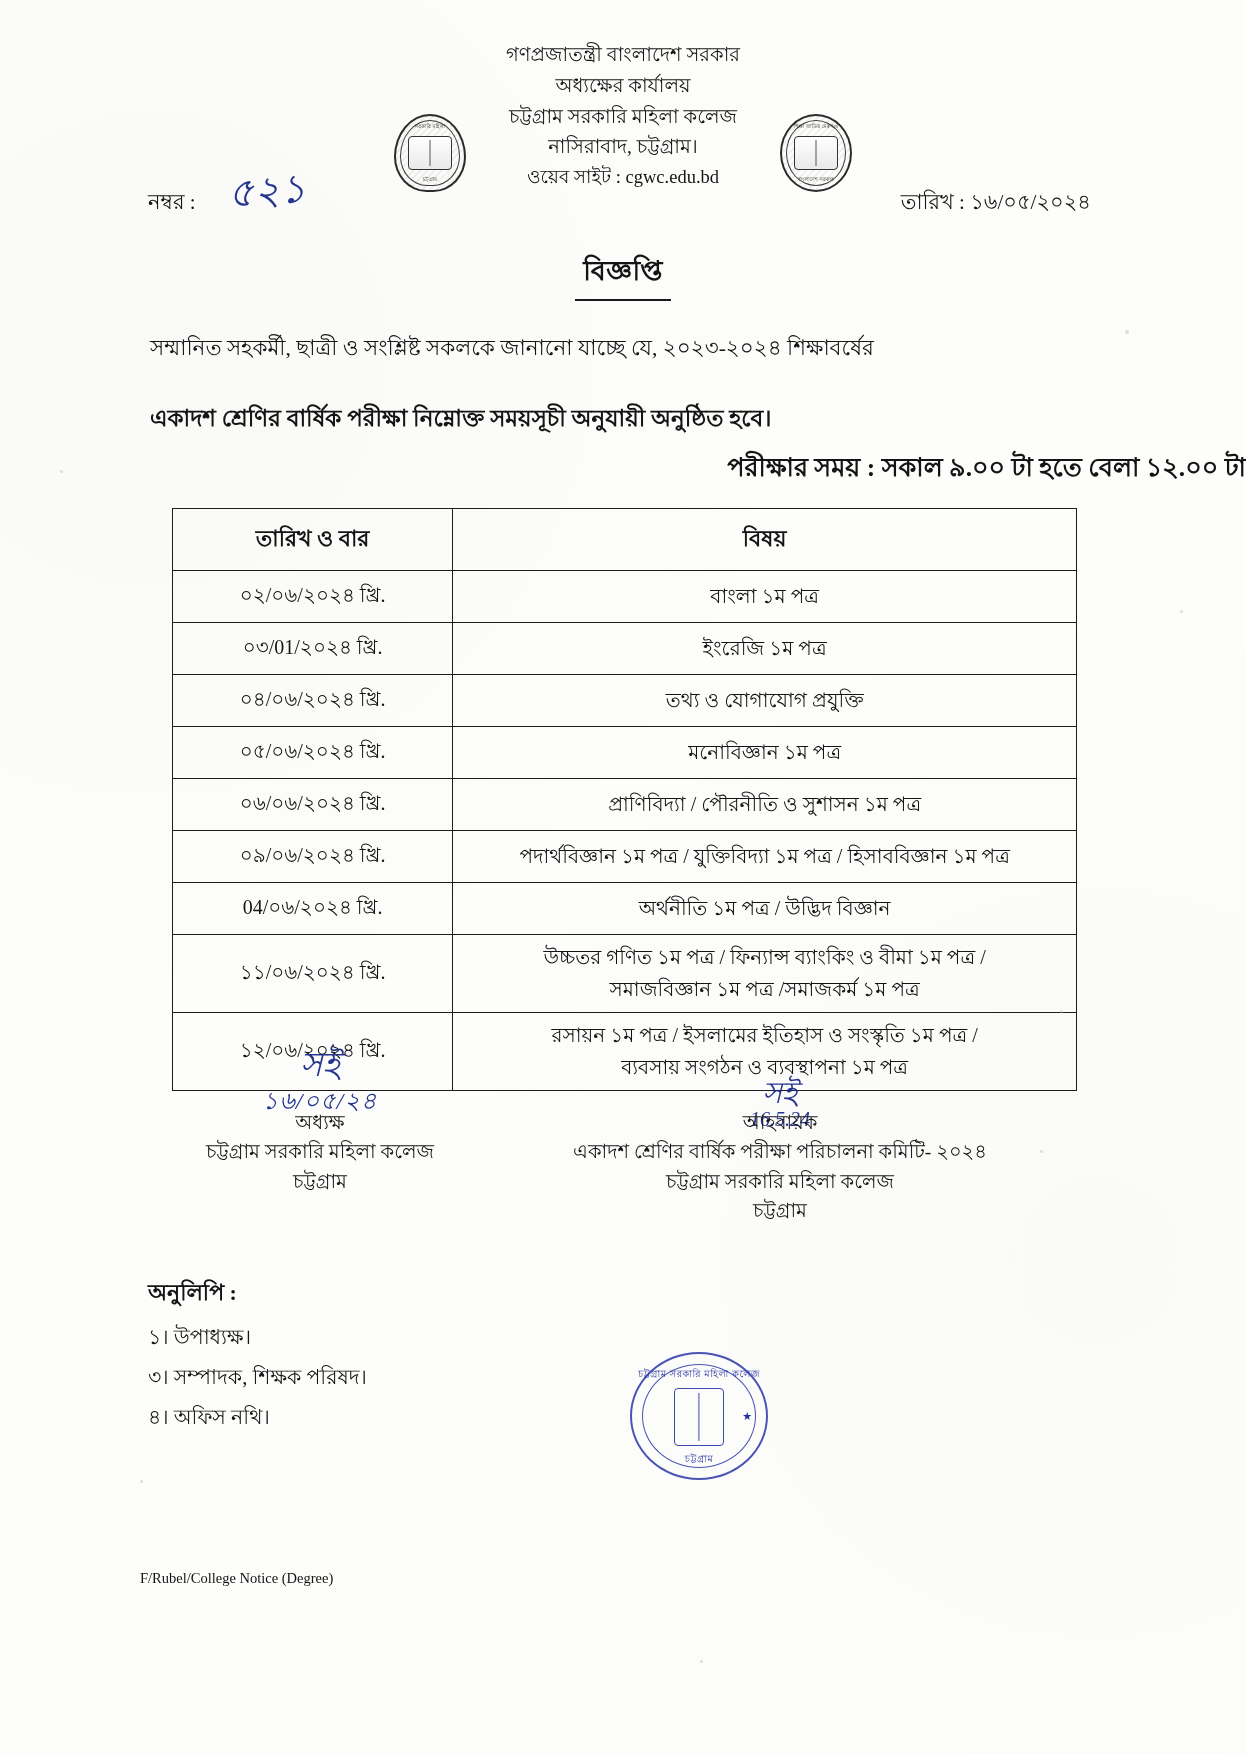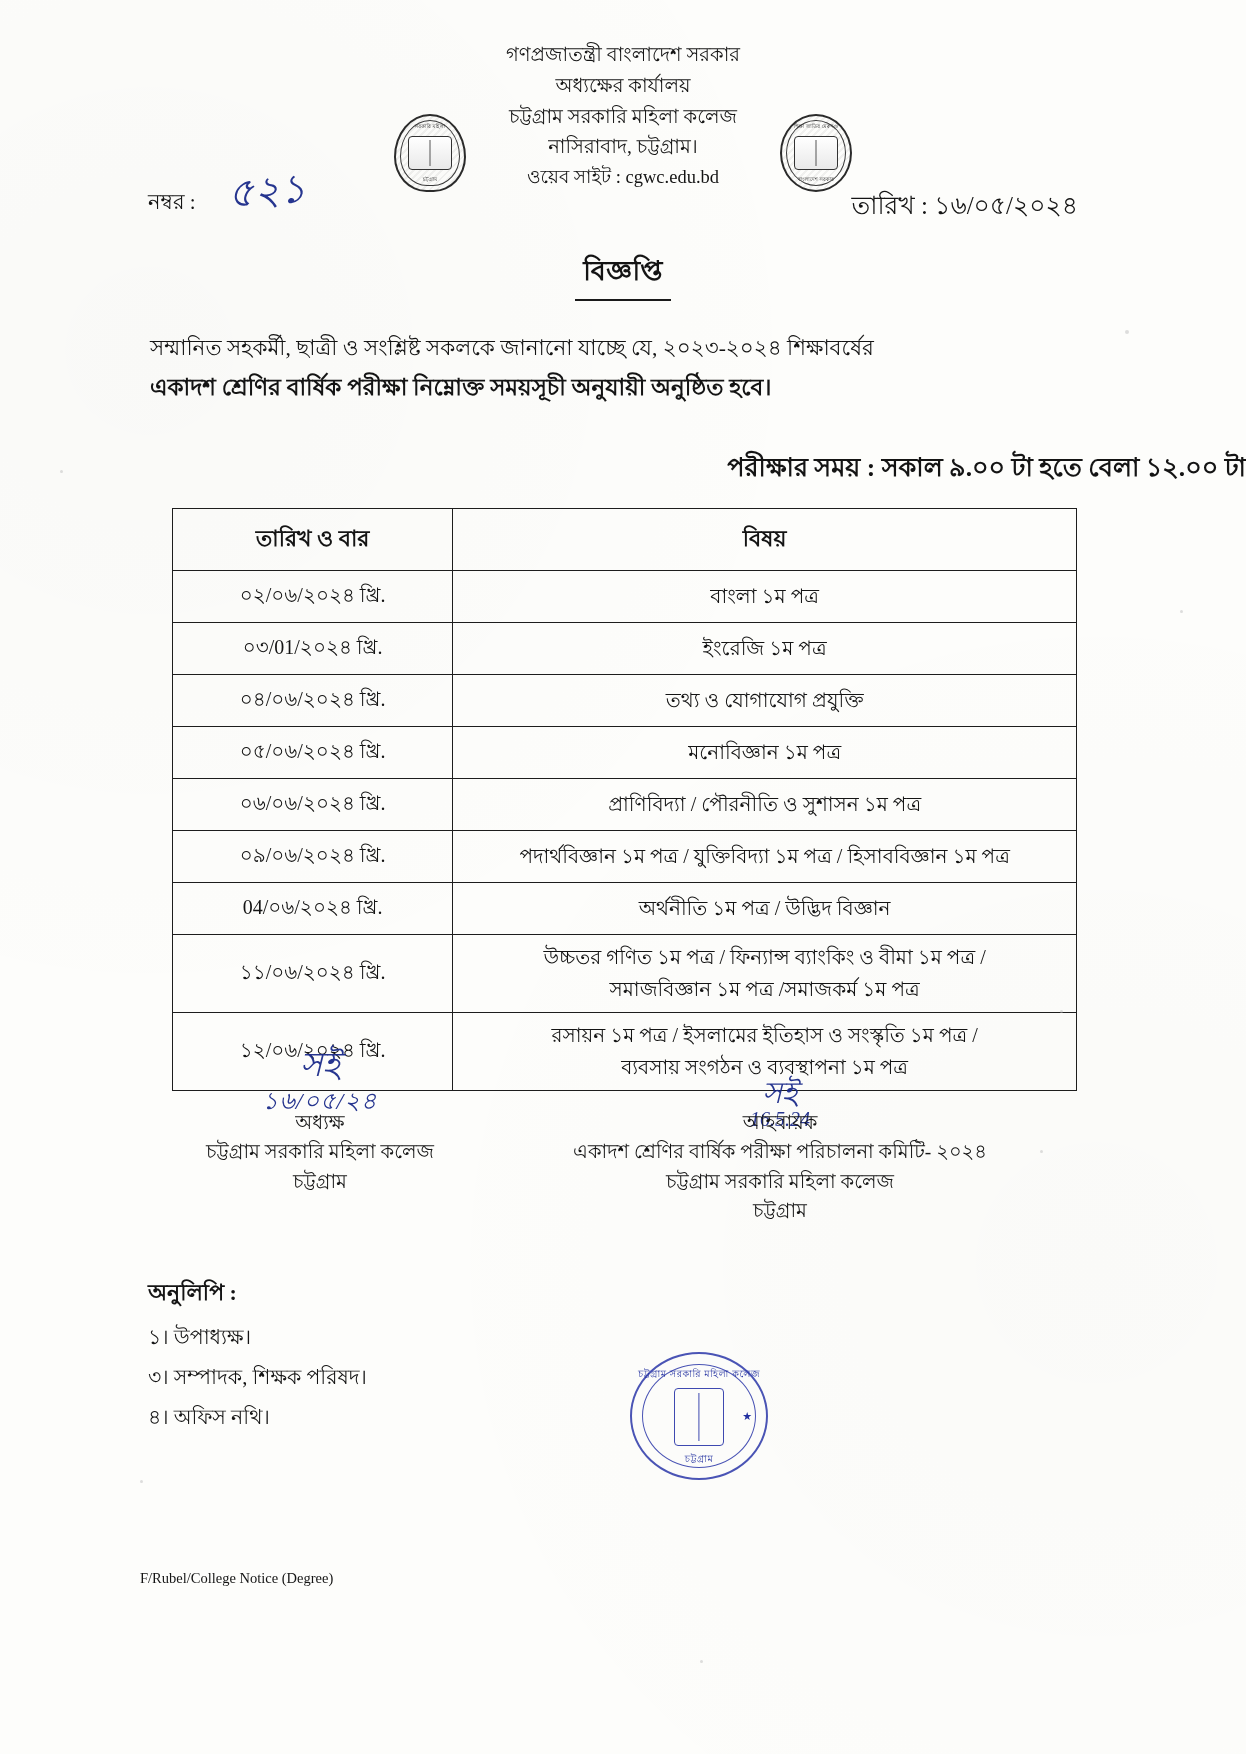--- a/index.html
+++ b/index.html
@@ -83,22 +83,22 @@
     width:120px; height:44px;
     color:#1b2b8a;
     font-family:"Liberation Serif", serif;
     font-size:40px;
     font-style:italic;
     line-height:1;
     transform:rotate(-4deg);
     opacity:0.92;
   }
   .datelabel {
-    position:absolute; right:168px; top:0;
-    font-size:25px;
+    position:absolute; right:155px; top:0;
+    font-size:21px;
     margin-left:42px;
   }
 
   
   .doctitle {
     position:absolute; left:0; right:0; top:250px;
     text-align:center;
     font-size:27px;
     font-weight:bold;
     letter-spacing:0.4px;
@@ -108,21 +108,21 @@
     background:#1a1a1a; margin:4px auto 0;
   }
 
   
   .para {
     position:absolute; left:150px; right:148px; top:330px;
     font-size:21.5px;
     line-height:1.75;
     text-align:justify;
   }
-  .para .l2 { font-weight:bold; font-size:23px; }
+  .para .l2 { font-weight:bold; font-size:23px;margin-top:31px; }
 
   .timeline {
     position:absolute; left:0; right:0; top:448px;
     text-align:right;
     font-size:25.5px;
     font-weight:bold;
   }
 
   
   .tbl-wrap {

